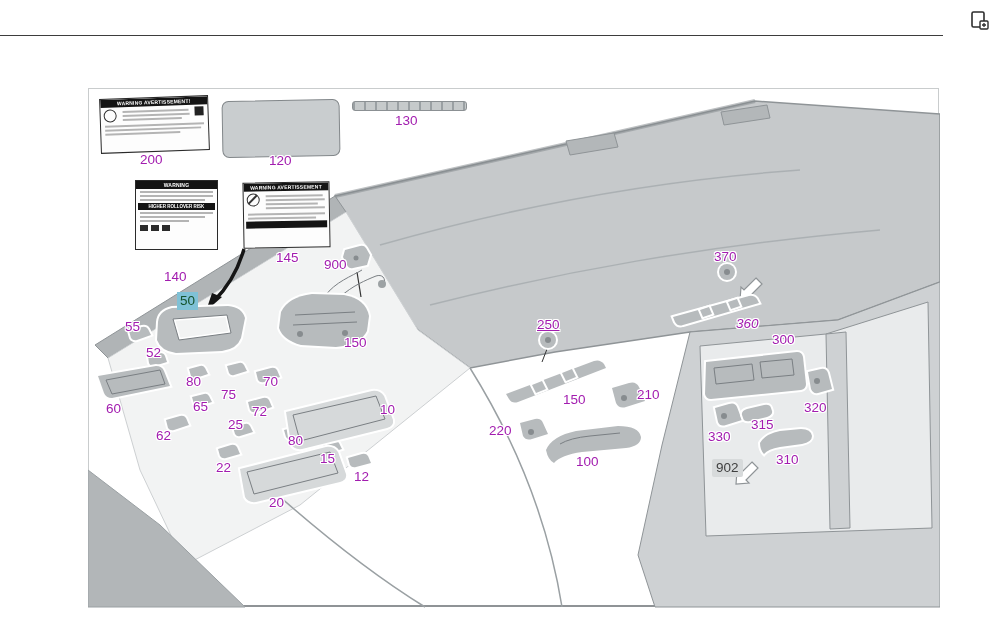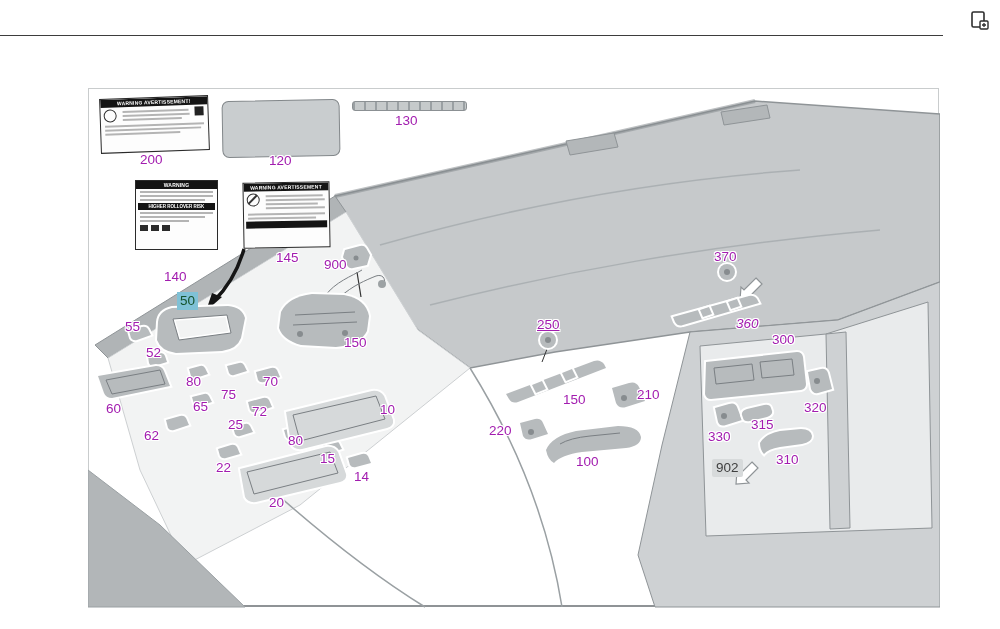--- a/index.html
+++ b/index.html
@@ -283,26 +283,26 @@
       <span class="part-label" style="left: 324px; top: 258px;">900</span>
       <span class="part-label selected" style="left: 177px; top: 292px;">50</span>
       <span class="part-label" style="left: 125px; top: 320px;">55</span>
       <span class="part-label" style="left: 146px; top: 346px;">52</span>
       <span class="part-label" style="left: 186px; top: 375px;">80</span>
       <span class="part-label" style="left: 221px; top: 388px;">75</span>
       <span class="part-label" style="left: 263px; top: 375px;">70</span>
       <span class="part-label" style="left: 193px; top: 400px;">65</span>
       <span class="part-label" style="left: 106px; top: 402px;">60</span>
       <span class="part-label" style="left: 252px; top: 405px;">72</span>
-      <span class="part-label" style="left: 144px; top: 429px;">62</span>
+      <span class="part-label" style="left: 156px; top: 429px;">62</span>
       <span class="part-label" style="left: 228px; top: 418px;">25</span>
       <span class="part-label" style="left: 288px; top: 434px;">80</span>
       <span class="part-label" style="left: 216px; top: 461px;">22</span>
       <span class="part-label" style="left: 320px; top: 452px;">15</span>
-      <span class="part-label" style="left: 354px; top: 470px;">14</span>
+      <span class="part-label" style="left: 354px; top: 470px;">12</span>
       <span class="part-label" style="left: 269px; top: 496px;">20</span>
       <span class="part-label" style="left: 380px; top: 403px;">10</span>
       <span class="part-label" style="left: 344px; top: 336px;">150</span>
       <span class="part-label" style="left: 537px; top: 318px; text-decoration: underline;">250</span>
       <span class="part-label" style="left: 563px; top: 393px;">150</span>
       <span class="part-label" style="left: 489px; top: 424px;">220</span>
       <span class="part-label" style="left: 576px; top: 455px;">100</span>
       <span class="part-label" style="left: 637px; top: 388px;">210</span>
       <span class="part-label" style="left: 714px; top: 250px;">370</span>
       <span class="part-label" style="left: 736px; top: 317px; font-style: italic;">360</span>

